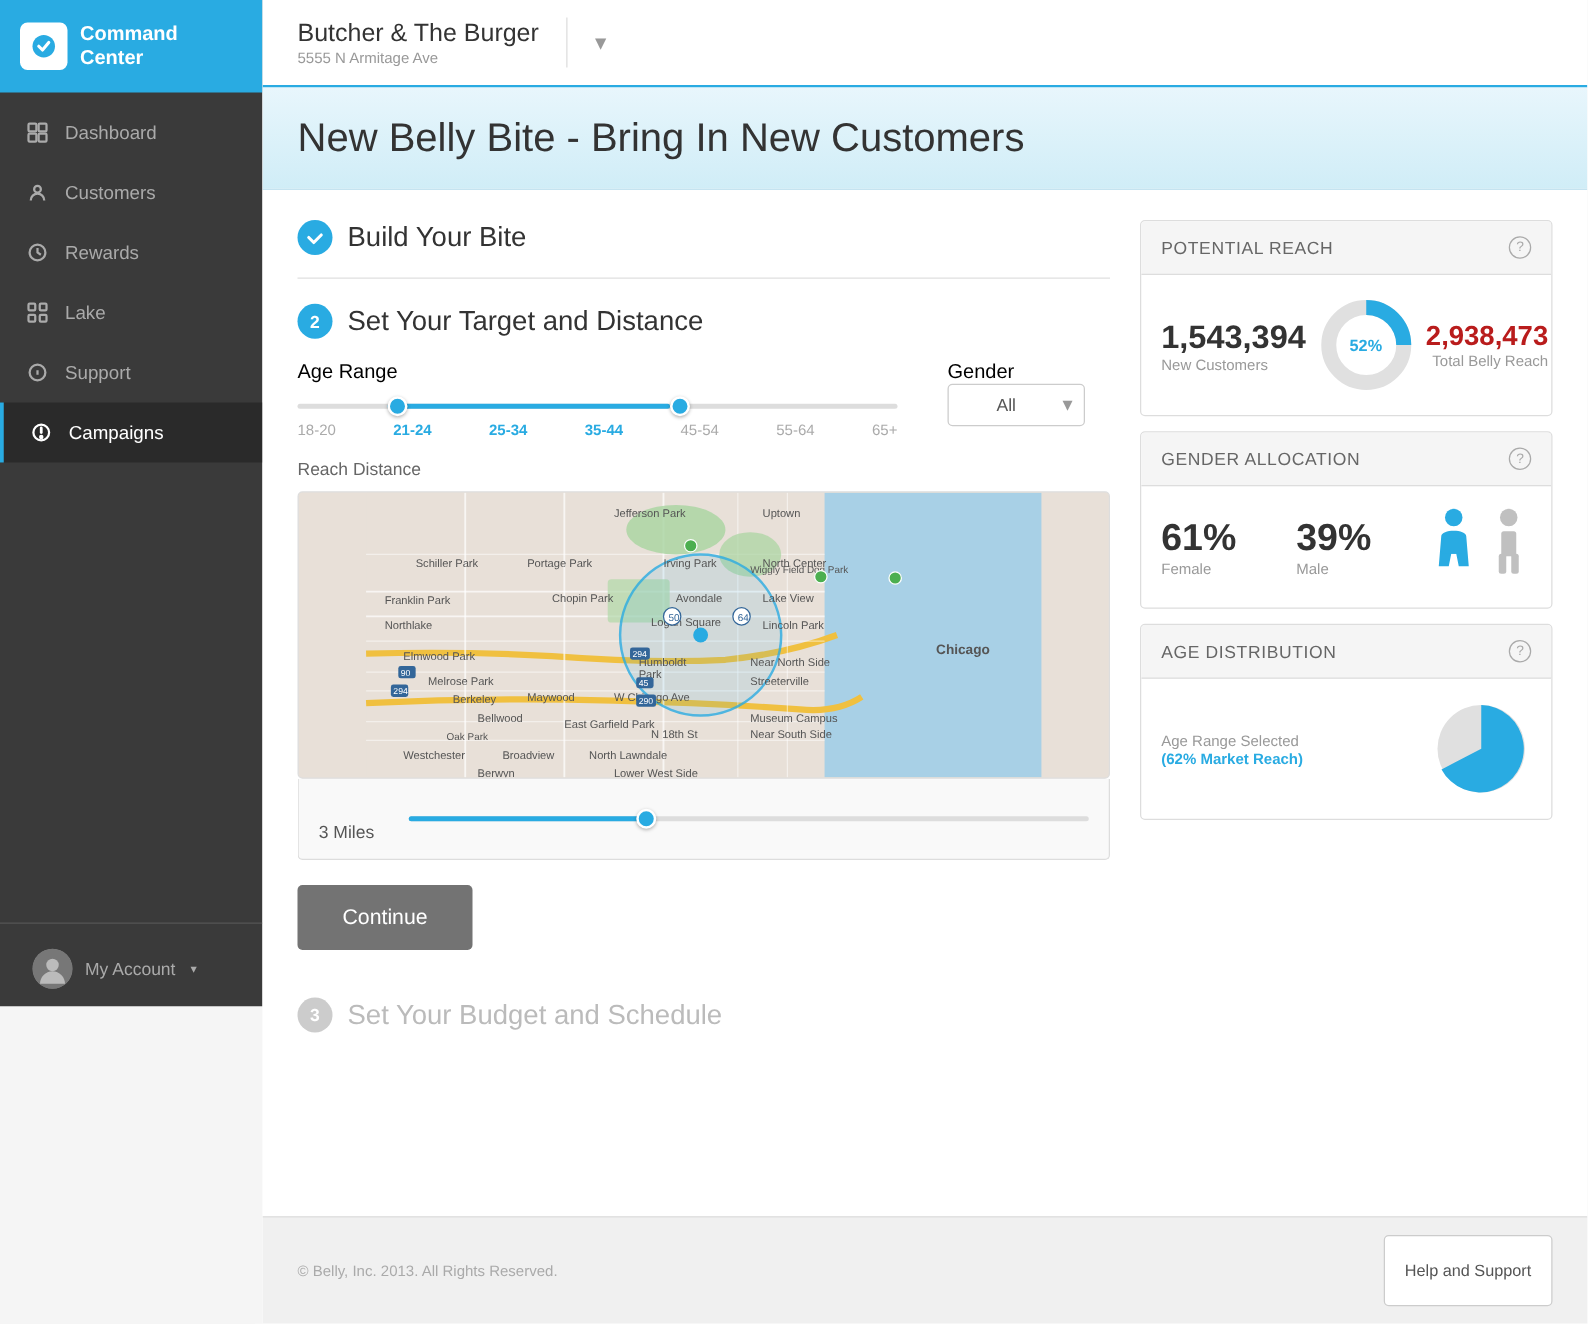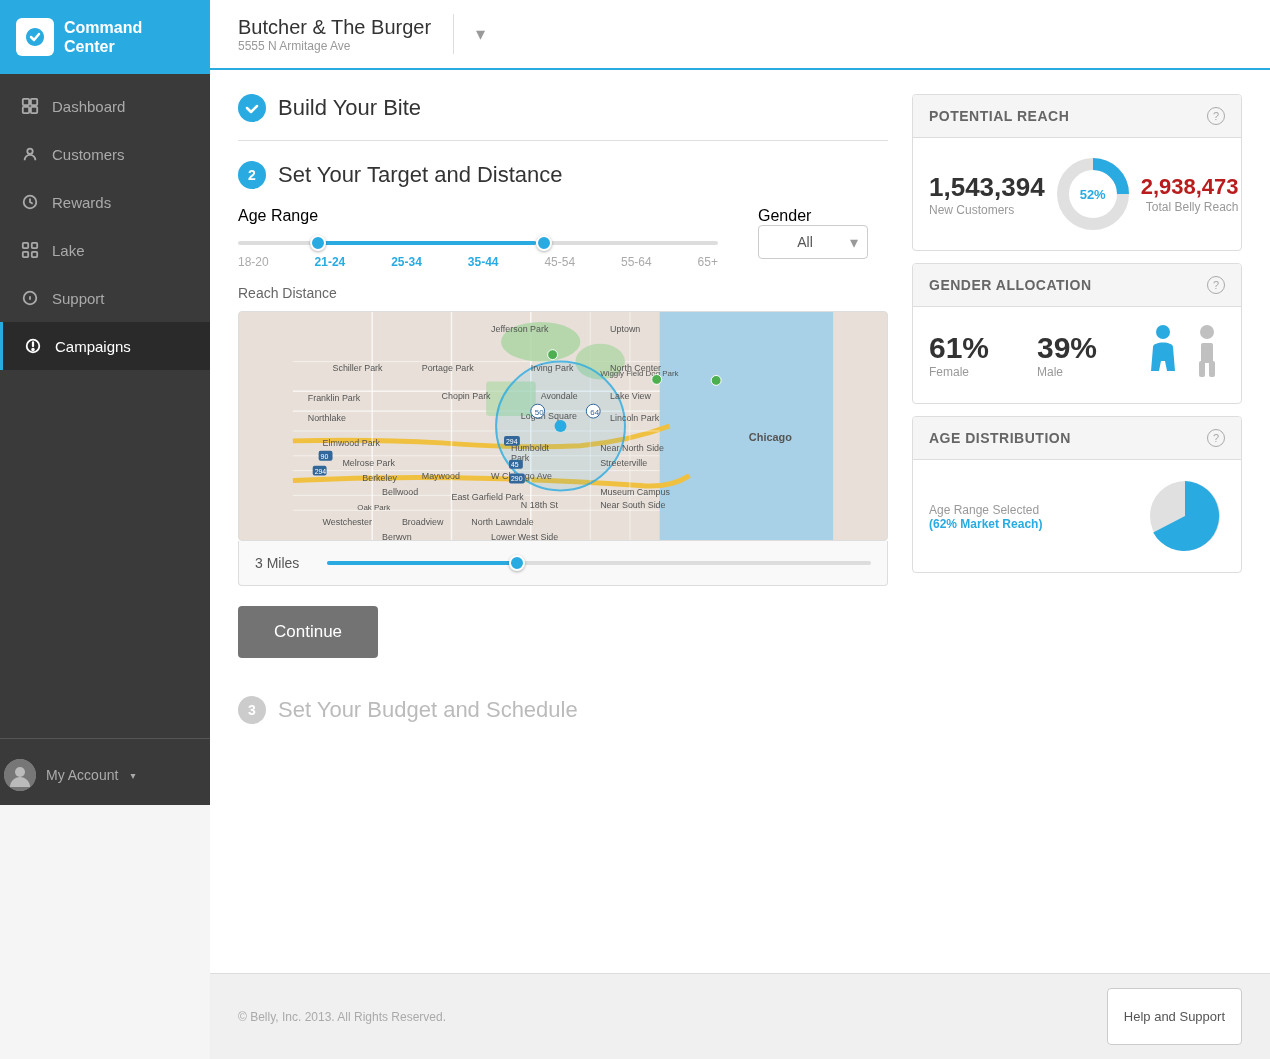--- a/index.html
+++ b/index.html
@@ -42,21 +42,21 @@
       color: #aaa;
       font-size: 15px;
       cursor: pointer;
       transition: background 0.15s;
     }
     .sidebar-item.active { background: #2a2a2a; color: #fff; border-left: 3px solid #29abe2; }
     .sidebar-item-icon { width: 20px; height: 20px; display: flex; align-items: center; justify-content: center; }
     .sidebar-item-icon svg { width: 18px; height: 18px; fill: none; stroke: currentColor; stroke-width: 2; }
     .sidebar-divider { border: none; border-top: 1px solid #555; margin: 6px 0; }
     .sidebar-bottom {
-      padding: 14px 4px;
+      padding: 14px 26px;
       display: flex; align-items: center; gap: 10px;
       cursor: pointer; color: #aaa; font-size: 14px;
     }
     .avatar {
       width: 32px; height: 32px; border-radius: 50%;
       background: #888;
       display: flex; align-items: center; justify-content: center;
       color: white; font-size: 13px;
       overflow: hidden;
     }
@@ -176,21 +176,21 @@
     }
     
     .map-container svg { width: 100%; height: 100%; }
 
     .distance-slider-row {
       display: flex; align-items: center; gap: 12px;
       background: #f9f9f9; border: 1px solid #ddd; border-top: none;
       padding: 14px 16px; border-radius: 0 0 4px 4px;
       margin-bottom: 20px;
     }
-    .distance-label { font-size: 14px; color: #555; font-weight: 500; min-width: 60px; }
+    .distance-label { font-size: 14px; color: #555; font-weight: 500; min-width: 60px; margin-top: 20px; }
     .distance-track {
       flex: 1; height: 4px; background: #ddd; border-radius: 2px;
       position: relative;
     }
     .distance-fill {
       position: absolute; left: 0; top: 0; width: 35%; height: 4px;
       background: #29abe2; border-radius: 2px;
     }
     .distance-thumb {
       position: absolute; top: -6px; left: 35%;
@@ -213,21 +213,21 @@
     
     .right-card {
       background: white; border: 1px solid #ddd;
       border-radius: 4px; margin-bottom: 12px; overflow: hidden;
     }
     .right-card-header {
       background: #f5f5f5; border-bottom: 1px solid #ddd;
       padding: 12px 16px;
       display: flex; align-items: center; justify-content: space-between;
     }
-    .right-card-title { font-size: 14px; color: #666; font-weight: 700; text-transform: uppercase; letter-spacing: 0.5px; text-align: right; }
+    .right-card-title { font-size: 14px; color: #666; font-weight: 400; text-transform: uppercase; letter-spacing: 0.5px; text-align: right; }
     .help-icon {
       width: 18px; height: 18px; border-radius: 50%;
       border: 1px solid #aaa; color: #aaa;
       display: flex; align-items: center; justify-content: center;
       font-size: 11px; cursor: pointer;
     }
     .right-card-body { padding: 16px; }
 
     
     .potential-reach-row {
@@ -377,20 +377,23 @@
 
   <div id="top-header">
     <div>
       <div id="restaurant-name">Butcher &amp; The Burger</div>
       <div id="restaurant-address">5555 N Armitage Ave</div>
     </div>
     <div id="header-divider"></div>
     <div id="header-dropdown">▾</div>
   </div>
 
+  <div id="campaign-header">
+    <h1 id="campaign-title">New Belly Bite - Bring In New Customers</h1>
+  </div>
 
   <div id="content-area">
 
     <div id="left-panel">
 
       
       <div class="step-header">
         <div class="step-badge done">
           <svg width="14" height="14" viewBox="0 0 14 14" fill="none">
               <path d="M2 7l4 4 6-6" stroke="white" stroke-width="2.5" stroke-linecap="round" stroke-linejoin="round"></path>

